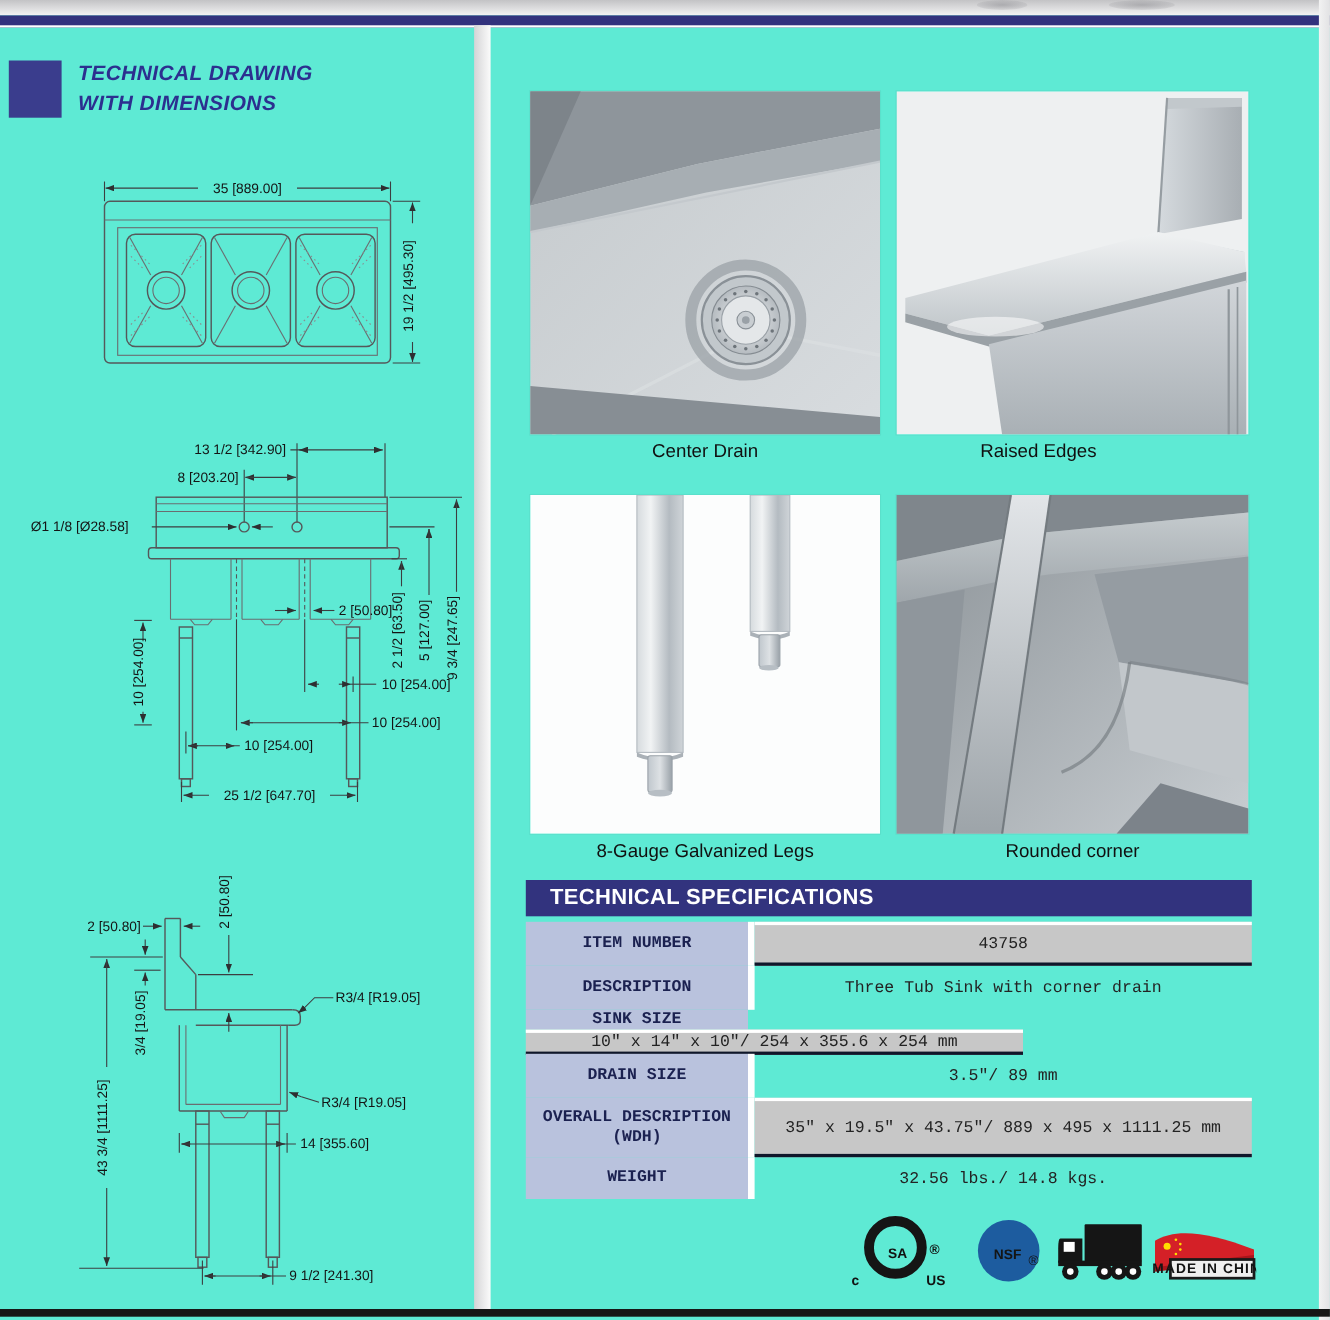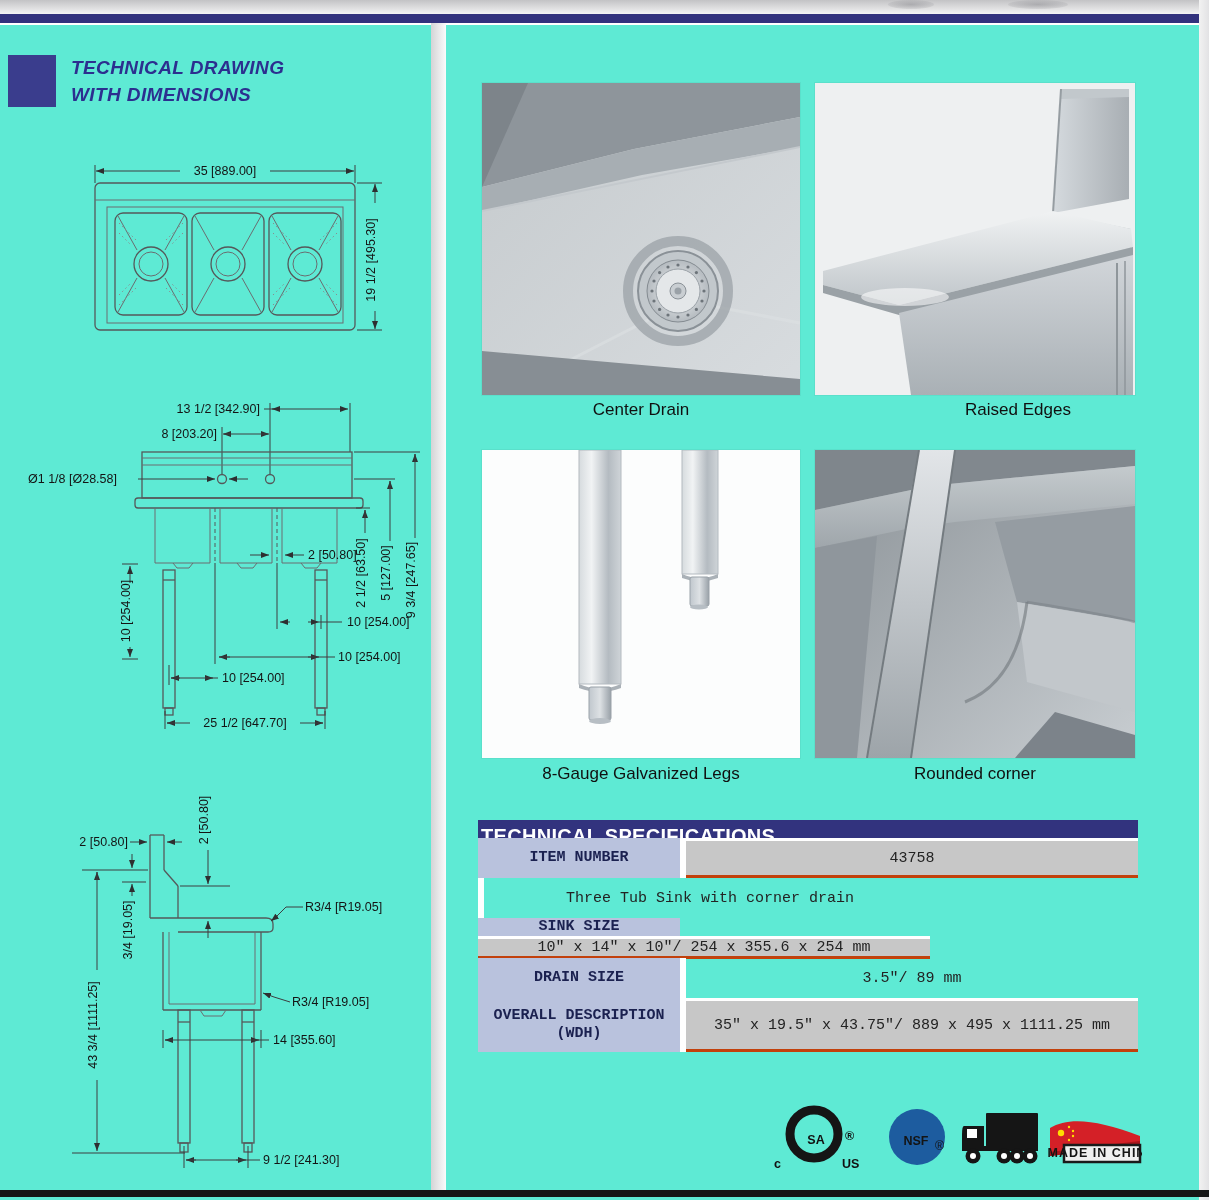--- a/index.html
+++ b/index.html
@@ -25,27 +25,27 @@
   .part2{stroke:#6a6d70;stroke-width:1;fill:none;}
   .dim{stroke:#3c3e40;stroke-width:1;fill:none;}
   .dash{stroke:#55585a;stroke-width:1;fill:none;stroke-dasharray:4 3;}
   .dots{stroke:#8a8d90;stroke-width:1;fill:none;stroke-dasharray:1.5 3;}
 
   
   .photo{box-shadow:0 0 0 1px rgba(0,0,0,0.04);}
   .caption{font-weight:normal;font-size:17px;color:#101010;text-align:center;}
 
   
-  .spec-banner{left:478px;top:800px;width:660px;height:33px;background:#32337e;color:#ffffff;font-weight:bold;font-size:20px;line-height:33px;padding-left:3px;box-sizing:border-box;letter-spacing:.3px;margin-top:20px;}
+  .spec-banner{left:478px;top:800px;width:660px;height:33px;background:#32337e;color:#ffffff;font-weight:bold;font-size:20px;line-height:33px;padding-left:22px;box-sizing:border-box;letter-spacing:.3px;}
   .spec-table{left:478px;top:838px;width:660px;font-family:Liberation Mono, monospace;}
   .spec-row{display:flex;width:660px;}
   .spec-label{width:202px;background:#b9c2dd;color:#1b2150;font-weight:bold;font-size:15px;display:flex;align-items:center;justify-content:center;text-align:center;line-height:18px;}
   .spec-gap{width:6px;background:#ffffff;}
   .spec-value{width:452px;display:flex;align-items:center;justify-content:center;font-size:15px;color:#232323;text-align:center;}
-  .spec-value.gray{background:#c7c7c7;border-top:3px solid #fff;border-bottom:3px solid #c2410c;box-sizing:border-box;}
+  .spec-value.gray{background:#c7c7c7;border-top:3px solid #fff;border-bottom:3px solid #0f172a;box-sizing:border-box;}
 
   .cert-text{font-weight:bold;fill:#111;}
 </style>
 </head>
 <body>
 
 <div id="page">
 
   <div class="abs top-grad"></div>
   <div class="abs top-blob" style="left:888px;width:46px;"></div>
@@ -380,21 +380,21 @@
     <line x1="246" y1="6" x2="238" y2="130" stroke="#969da2" stroke-width="2"></line>
     <polygon points="238,130 316,146 316,162 246,148" fill="#b4bbc0"></polygon>
     <polygon points="246,148 316,162 316,224 262,188" fill="#c8cdd1"></polygon>
     <polygon points="8,188 238,128 316,146 318,164 84,222 8,202" fill="url(#p2b)"></polygon>
     <polygon points="8,202 84,222 318,164 318,174 84,232 8,210" fill="#9aa1a6"></polygon>
     <polygon points="84,230 318,172 318,312 96,312" fill="url(#p2c)"></polygon>
     <line x1="302" y1="180" x2="302" y2="312" stroke="#8f969b" stroke-width="2"></line>
     <line x1="310" y1="178" x2="310" y2="312" stroke="#8f969b" stroke-width="1.5"></line>
     <ellipse cx="90" cy="214" rx="44" ry="9" fill="#ffffff" opacity=".55"></ellipse>
   </svg>
-  <div class="abs caption" style="left:858px;top:400px;width:320px;text-align:center;">Raised Edges</div>
+  <div class="abs caption" style="left:784px;top:400px;width:320px;text-align:center;">Raised Edges</div>
 
   <svg class="abs photo" style="left:482px;top:450px;" width="318" height="308" viewBox="0 0 318 308">
     <defs>
       <linearGradient id="p3a" x1="0" y1="0" x2="1" y2="0">
         <stop offset="0" stop-color="#d6dbde"></stop>
           <stop offset=".3" stop-color="#f1f3f4"></stop>
         <stop offset=".7" stop-color="#b4bbc1"></stop>
           <stop offset="1" stop-color="#cfd4d8"></stop>
       </linearGradient>
       <linearGradient id="p3b" x1="0" y1="0" x2="1" y2="0">
@@ -451,38 +451,44 @@
   <div class="abs caption" style="left:815px;top:764px;width:320px;">Rounded corner</div>
 
   <div class="abs spec-banner">TECHNICAL SPECIFICATIONS</div>
   <div class="abs spec-table">
     <div class="spec-row" style="height:40px;">
       <div class="spec-label">ITEM NUMBER</div>
       <div class="spec-gap"></div>
       <div class="spec-value gray">43758</div>
     </div>
     <div class="spec-row" style="height:40px;">
+      <div class="spec-label">DESCRIPTION</div>
       <div class="spec-gap"></div>
       <div class="spec-value">Three Tub Sink with corner drain</div>
     </div>
     <div class="spec-row" style="height:40px;flex-direction:column;">
       <div class="spec-label">SINK SIZE</div>
       <div class="spec-gap"></div>
       <div class="spec-value gray">10" x 14" x 10"/ 254 x 355.6 x 254 mm</div>
     </div>
     <div class="spec-row" style="height:40px;">
       <div class="spec-label">DRAIN SIZE</div>
       <div class="spec-gap"></div>
       <div class="spec-value">3.5"/ 89 mm</div>
     </div>
     <div class="spec-row" style="height:54px;">
       <div class="spec-label">OVERALL DESCRIPTION (WDH)</div>
       <div class="spec-gap"></div>
       <div class="spec-value gray">35" x 19.5" x 43.75"/ 889 x 495 x 1111.25 mm</div>
     </div>
+    <div class="spec-row" style="height:38px;">
+      <div class="spec-label">WEIGHT</div>
+      <div class="spec-gap"></div>
+      <div class="spec-value">32.56 lbs./ 14.8 kgs.</div>
+    </div>
   </div>
 
   <svg class="abs" style="left:766px;top:1100px;" width="100" height="75" viewBox="0 0 100 75">
     <circle cx="48" cy="34" r="24" fill="none" stroke="#151515" stroke-width="9"></circle>
     <text class="cert-text" x="50" y="44" text-anchor="middle" font-size="26">SA</text>
     <text class="cert-text" x="79" y="40" font-size="9">®</text>
     <text class="cert-text" x="8" y="68" font-size="24">c</text>
     <text class="cert-text" x="76" y="68" font-size="19">US</text>
   </svg>
 

